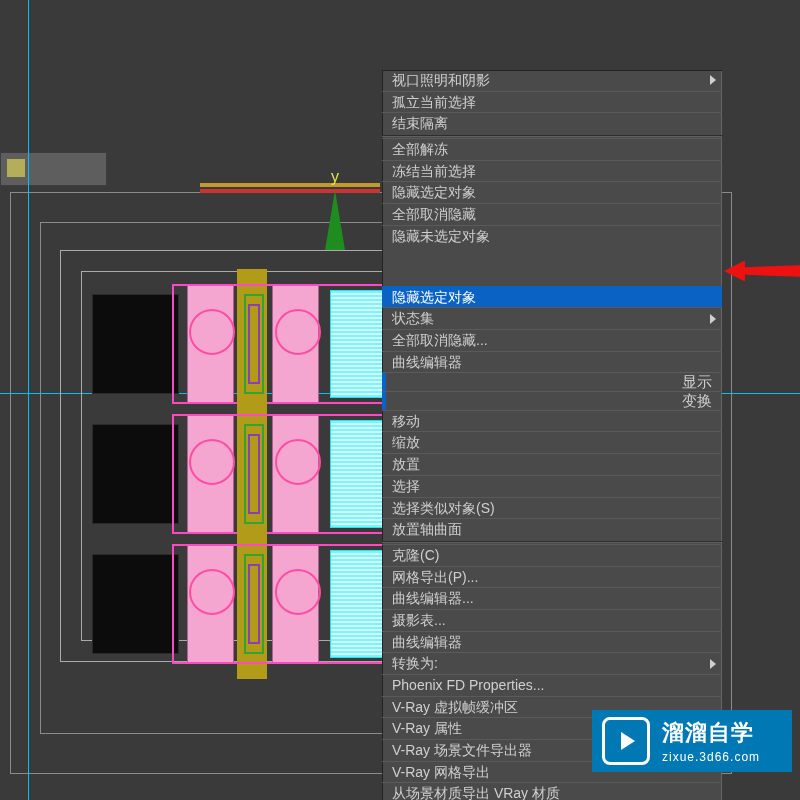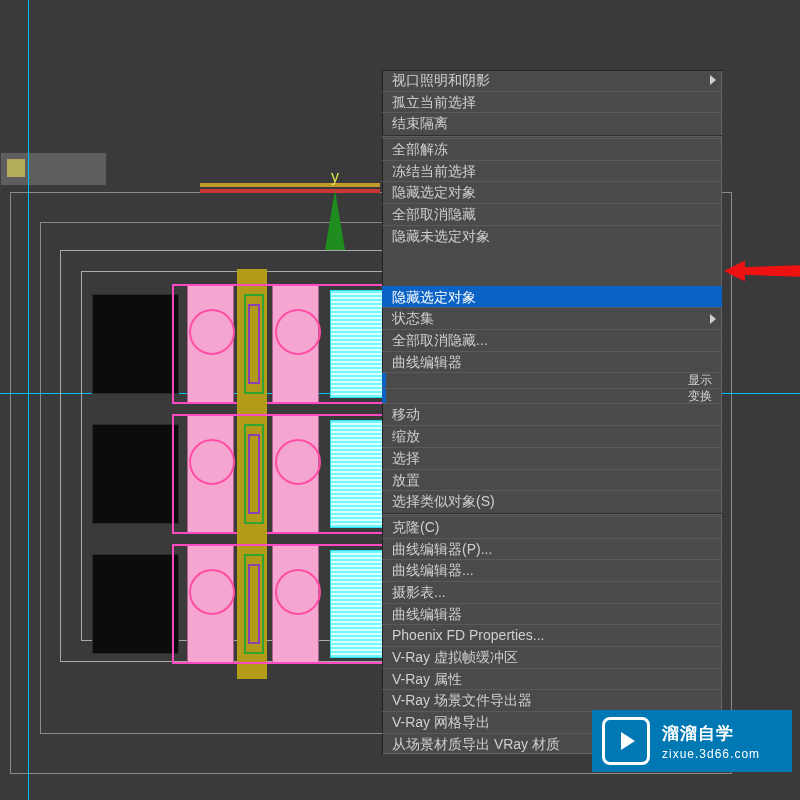--- a/index.html
+++ b/index.html
@@ -174,21 +174,21 @@
   .ctx .selected {
     background: #0a63c4;
     color: #ffffff;
     border-top-color:#0a63c4;
     margin-top:39px;
   }
   .ctx .rlabel {
     text-align: right;
     padding: 1px 10px 1px 10px;
     border-top: 1px solid #5a5a5a;
-    font-size: 12px;
+    font-size: 15px;
     color:#d0d0d0;
     position:relative;
   }
   .ctx .rlabel::before{
     content:"";
     position:absolute;
     left:0;top:0;bottom:0;width:4px;
     background:#0a63c4;
   }
 
@@ -221,21 +221,21 @@
   .logo .play::before{
     content:"";
     display:block;
     width:0;height:0;
     border-left:14px solid #fff;
     border-top:9px solid transparent;
     border-bottom:9px solid transparent;
     margin-left:4px;
   }
   .logo .txt { margin-left:12px; display:flex; flex-direction:column; }
-  .logo .zh { font-size:17px; font-weight:600; letter-spacing:1px;}
+  .logo .zh { font-size:22px; font-weight:600; letter-spacing:1px;}
   .logo .url{ font-size:12px; letter-spacing:1px; margin-top:2px;}
 
 </style>
 </head>
 <body>
 
 <div class="viewport">
 
   <div class="tbfrag"></div>
 
@@ -308,29 +308,31 @@
     <div class="item">全部取消隐藏</div>
     <div class="item">隐藏未选定对象</div>
     <div class="item selected">隐藏选定对象</div>
     <div class="item sub">状态集</div>
     <div class="item">全部取消隐藏...</div>
     <div class="item">曲线编辑器</div>
     <div class="rlabel">显示</div>
     <div class="rlabel">变换</div>
     <div class="item">移动</div>
     <div class="item">缩放</div>
+    <div class="item">放置</div>
     <div class="item">选择</div>
-    <div class="item">放置</div>
     <div class="item">选择类似对象(S)</div>
+    <div class="item">放置轴曲面</div>
     <div class="sep"></div>
     <div class="item">克隆(C)</div>
-    <div class="item">曲线编辑器(P)...</div>
+    <div class="item">网格导出(P)...</div>
     <div class="item">曲线编辑器...</div>
     <div class="item">摄影表...</div>
     <div class="item">曲线编辑器</div>
+    <div class="item sub">转换为:</div>
     <div class="item">Phoenix FD Properties...</div>
     <div class="item">V-Ray 虚拟帧缓冲区</div>
     <div class="item">V-Ray 属性</div>
     <div class="item">V-Ray 场景文件导出器</div>
     <div class="item">V-Ray 网格导出</div>
     <div class="item">从场景材质导出 VRay 材质</div>
   </div>
 
 <div class="arrow">
   <svg viewBox="0 0 80 30">

